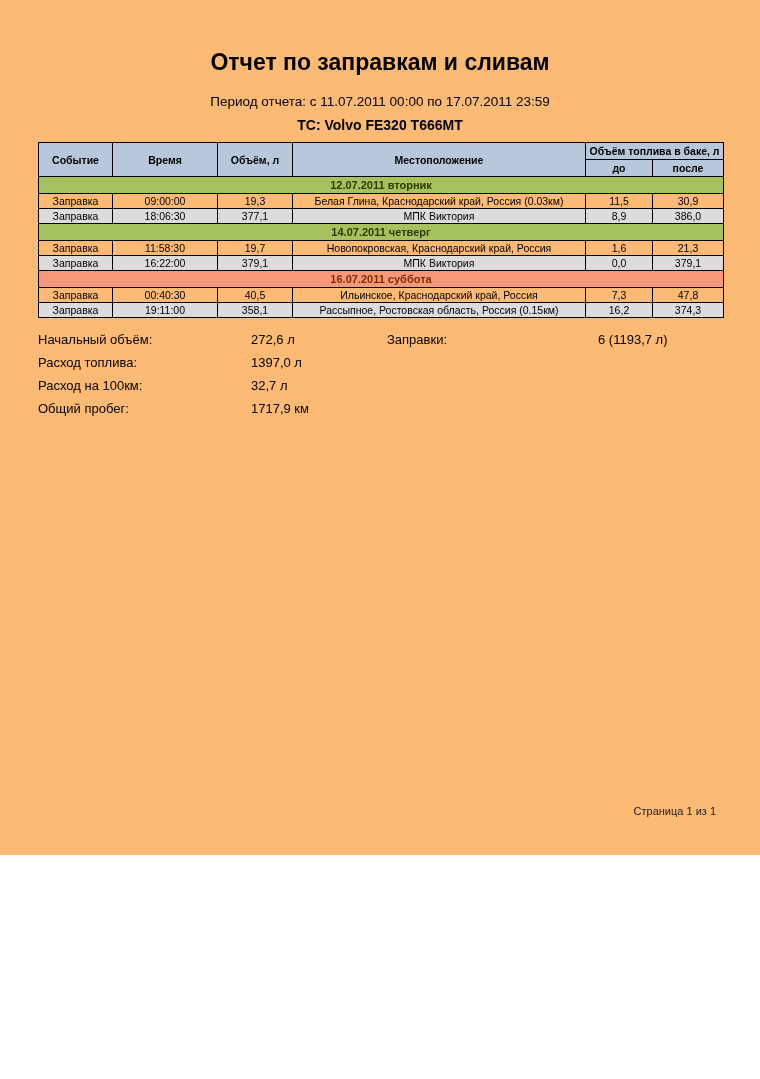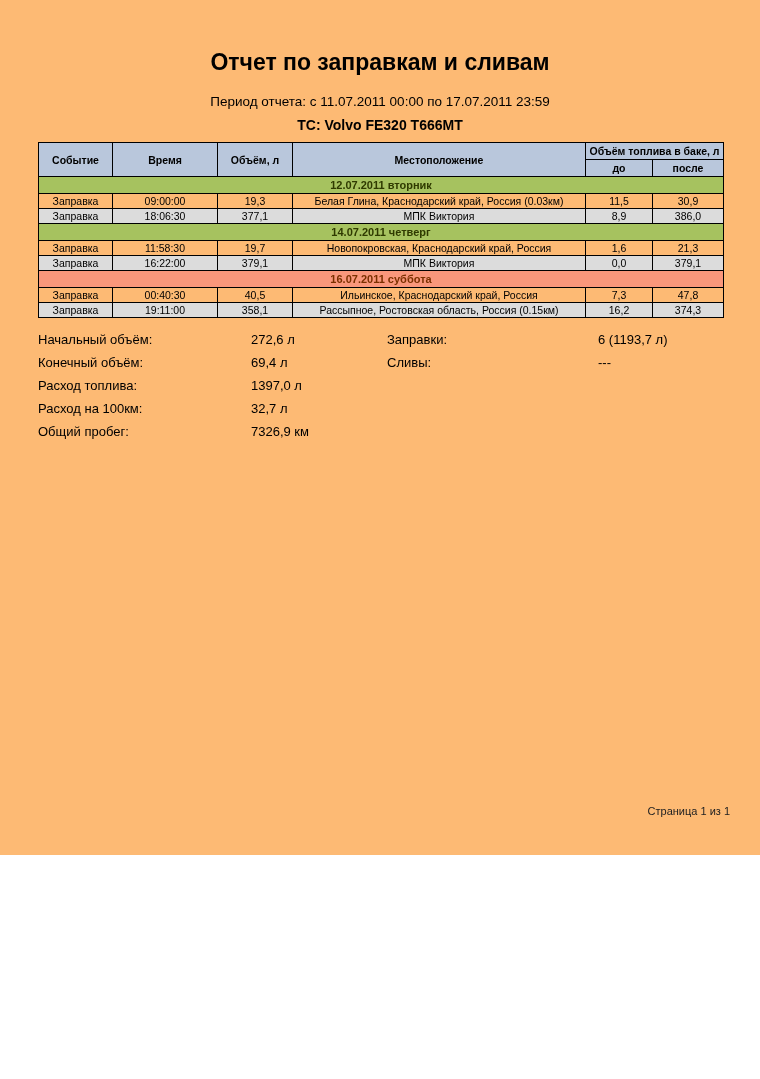--- a/index.html
+++ b/index.html
@@ -39,21 +39,21 @@
     padding:2px 0 3px 3px;
     border-bottom:2px solid #000;
   }
   .summary { margin:10px 0 0 38px; font-size:13px; }
   .summary-row { height:23px; line-height:23px; white-space:nowrap; }
   .summary-row .lbl1 { display:inline-block; width:213px; vertical-align:top; }
   .summary-row .val1 { display:inline-block; width:136px; vertical-align:top; }
   .summary-row .lbl2 { display:inline-block; width:211px; vertical-align:top; }
   .summary-row .val2 { display:inline-block; vertical-align:top; }
 
-  .page-footer { position:absolute; right:30px; bottom:38px; font-size:11px; color:#222; }
+  .page-footer { position:absolute; right:44px; bottom:38px; font-size:11px; color:#222; }
 </style>
 </head>
 <body>
 
 <div class="page">
 
   <div class="report-title">Отчет по заправкам и сливам</div>
   <div class="report-period">Период отчета: с 11.07.2011 00:00 по 17.07.2011 23:59</div>
   <div class="report-vehicle">ТС: Volvo FE320 Т666МТ</div>
 
@@ -139,28 +139,25 @@
       </tr>
     </tbody>
   </table>
 
 
   <div class="summary">
     <div class="summary-row">
       <span class="lbl1">Начальный объём:</span><span class="val1">272,6 л</span><span class="lbl2">Заправки:</span><span class="val2">6 (1193,7 л)</span>
     </div>
     <div class="summary-row">
-      <span class="lbl1">Конечный объём:</span><span class="val1">69,4 л</span><span class="lbl2">Сливы:</span><span class="val2">---</span>
-    </div>
-    <div class="summary-row">
       <span class="lbl1">Расход топлива:</span><span class="val1">1397,0 л</span>
     </div>
     <div class="summary-row">
       <span class="lbl1">Расход на 100км:</span><span class="val1">32,7 л</span>
     </div>
     <div class="summary-row">
-      <span class="lbl1">Общий пробег:</span><span class="val1">7326,9 км</span>
+      <span class="lbl1">Общий пробег:</span><span class="val1">1717,9 км</span>
     </div>
   </div>
 
   <div class="page-footer">Страница 1 из 1</div>
 
 </div>
 
 </body></html>

